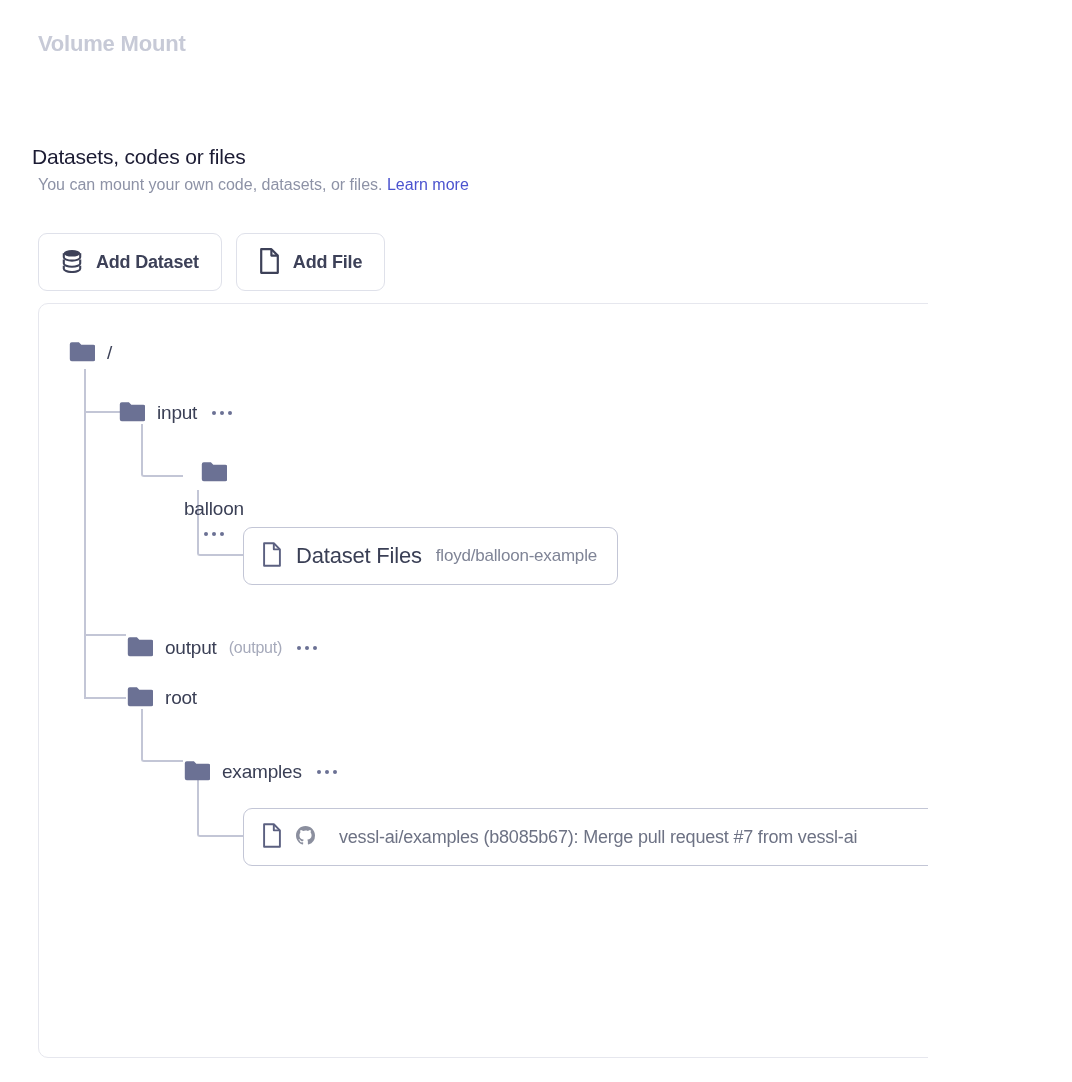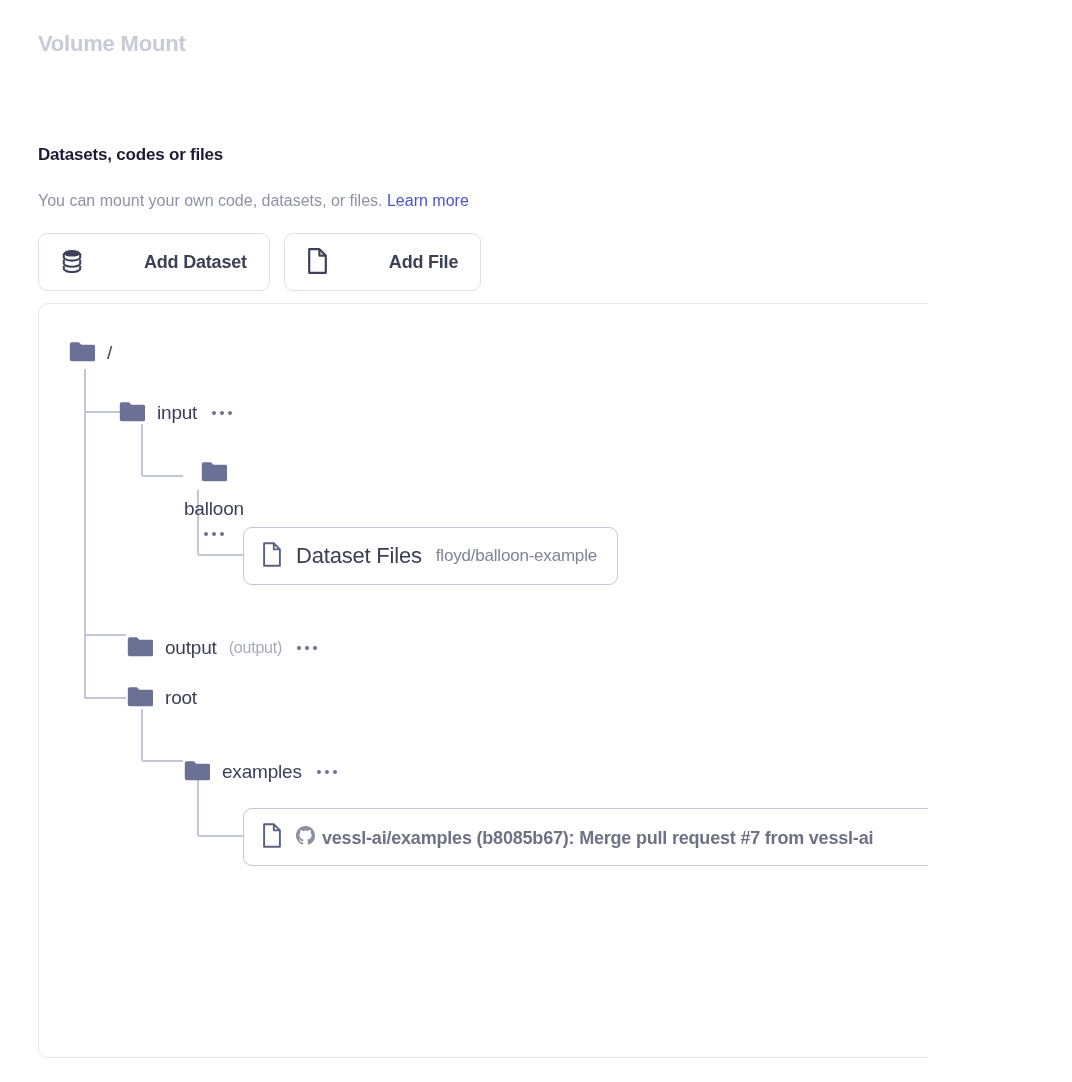--- a/index.html
+++ b/index.html
@@ -25,32 +25,32 @@
     font-size: 22px;
     font-weight: 600;
     letter-spacing: -0.2px;
     color: #c7cad7;
     white-space: nowrap;
   }
 
   
   .section-heading {
     position: absolute;
+    left: 32px;
+    top: 145px;
+    font-size: 21px;
+    font-weight: 400;
+    letter-spacing: -0.2px;
+    color: #1b1b33;
+    white-space: nowrap;
+  }
+  .section-desc {
+    position: absolute;
     left: 38px;
-    top: 145px;
-    font-size: 17px;
-    font-weight: 700;
-    letter-spacing: -0.2px;
-    color: #1b1b33;
-    white-space: nowrap;
-  }
-  .section-desc {
-    position: absolute;
-    left: 38px;
-    top: 192px;
+    top: 176px;
     font-size: 16px;
     color: #8d92a6;
     white-space: nowrap;
   }
   .section-desc .learn-more {
     color: #4b53cf;
     text-decoration: none;
     cursor: pointer;
   }
 
@@ -73,21 +73,20 @@
     background: #ffffff;
     cursor: pointer;
     font-family: inherit;
   }
   .btn-label {
     font-size: 18px;
     font-weight: 600;
     color: #3d4158;
     letter-spacing: -0.2px;
     white-space: nowrap;
-    margin-left: 48px;
   }
   .btn .ic { display: block; flex: 0 0 auto; }
 
   
   .tree-card {
     position: absolute;
     left: 38px;
     top: 303px;
     width: 1006px;
     height: 755px;
@@ -169,23 +168,22 @@
     color: #3a3f55;
     letter-spacing: -0.2px;
   }
   .chip-sub {
     font-size: 17px;
     color: #7f8496;
     letter-spacing: -0.2px;
   }
   .chip-git {
     display: flex;
-    align-items: flex-end;
-    gap: 7px;
-    font-weight: bold;
+    align-items: center;
+    gap: 24px;
   }
   .chip-git-text {
     font-size: 18px;
     color: #6d7284;
     letter-spacing: -0.2px;
   }
 </style>
 </head>
 <body>
 

